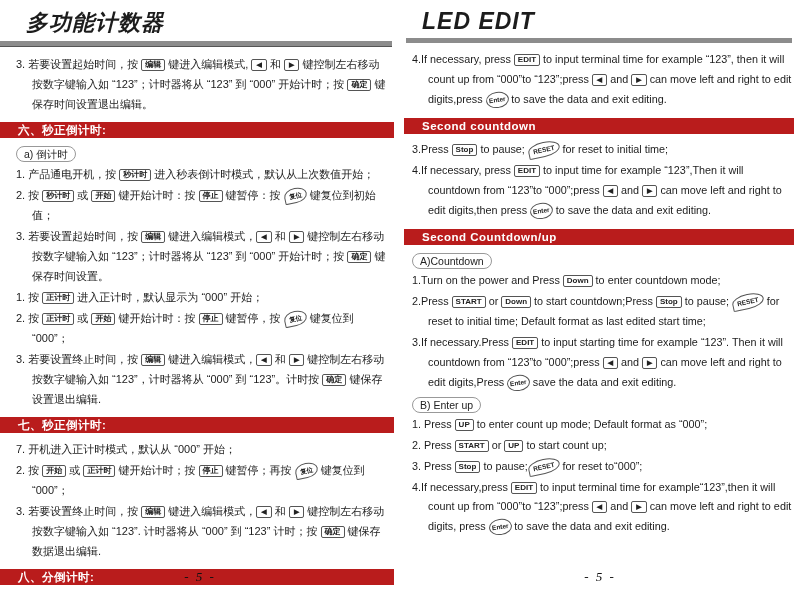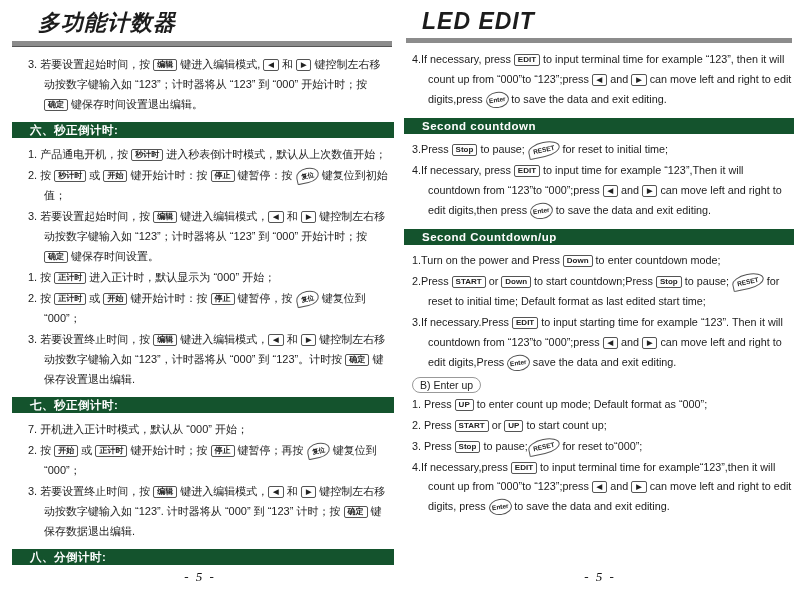--- a/index.html
+++ b/index.html
@@ -3,33 +3,33 @@
 <meta charset="utf-8">
 <style>
   html,body{margin:0;padding:0;}
   body{
     width:800px;height:593px;background:#ffffff;overflow:hidden;
     font-family:"Liberation Sans",sans-serif;color:#1c1c1c;
     -webkit-font-smoothing:antialiased;
   }
   .page{display:flex;width:800px;height:593px;}
   .col{width:400px;box-sizing:border-box;position:relative;height:593px;}
-  .col-left{padding:6px 10px 0 28px;}
+  .col-left{padding:6px 10px 0 16px;}
   .col-right{padding:6px 8px 0 12px;}
   .title{
     font-style:italic;font-weight:bold;font-size:23px;letter-spacing:1px;
     padding-left:10px;margin-top:2px;white-space:nowrap;
   }
   .col-left .title{font-size:22px;}
   .rule{height:5px;background:#8c8c8c;margin-top:3px;}
   .col-left .rule{margin-left:-16px;margin-right:-2px;border-bottom:1px solid #555;}
   .col-right .rule{margin-left:-6px;margin-right:0;}
   .content{margin-top:7px;}
   .bar{
-    background:#14532d;color:#ffffff;font-weight:bold;
+    background:#b91c1c;color:#ffffff;font-weight:bold;
     font-size:11.5px;line-height:16px;height:16px;
     padding-left:18px;margin:8px 0 6px;letter-spacing:0.5px;
   }
   .col-left .bar{margin-left:-16px;margin-right:-4px;}
   .col-right .bar{margin-left:-8px;margin-right:-2px;}
   .pill-row{margin:2px 0 2px;}
   .pill{
     display:inline-block;border:1px solid #999;border-radius:8px;
     font-size:10.5px;line-height:14px;padding:0 7px;color:#222;
   }
@@ -62,20 +62,21 @@
 </head>
 <body>
 
 <div class="page">
   <div class="col col-left">
     <div class="title">多功能计数器</div>
     <div class="rule"></div>
     <div class="content">
         <p class="para">3. 若要设置起始时间，按 <span class="key rect">编辑</span> 键进入编辑模式, <span class="key arrow">◀</span> 和 <span class="key arrow">▶</span> 键控制左右移动按数字键输入如 “123”；计时器将从 “123” 到 “000” 开始计时；按 <span class="key rect">确定</span> 键保存时间设置退出编辑。</p>
         <div class="bar">六、秒正倒计时:</div>
+        <div class="pill-row"><span class="pill">a) 倒计时</span></div>
         <p class="para">1. 产品通电开机，按 <span class="key rect">秒计时</span> 进入秒表倒计时模式，默认从上次数值开始；</p>
         <p class="para">2. 按 <span class="key rect">秒计时</span> 或 <span class="key rect">开始</span> 键开始计时：按 <span class="key rect">停止</span> 键暂停：按 <span class="key blob">复位</span> 键复位到初始值；</p>
         <p class="para">3. 若要设置起始时间，按 <span class="key rect">编辑</span> 键进入编辑模式，<span class="key arrow">◀</span> 和 <span class="key arrow">▶</span> 键控制左右移动按数字键输入如 “123”；计时器将从 “123” 到 “000” 开始计时；按 <span class="key rect">确定</span> 键保存时间设置。</p>
         <p class="para">1. 按 <span class="key rect">正计时</span> 进入正计时，默认显示为 “000” 开始；</p>
         <p class="para">2. 按 <span class="key rect">正计时</span> 或 <span class="key rect">开始</span> 键开始计时：按 <span class="key rect">停止</span> 键暂停，按 <span class="key blob">复位</span> 键复位到 “000”；</p>
         <p class="para">3. 若要设置终止时间，按 <span class="key rect">编辑</span> 键进入编辑模式，<span class="key arrow">◀</span> 和 <span class="key arrow">▶</span> 键控制左右移动按数字键输入如 “123”，计时器将从 “000” 到 “123”。计时按 <span class="key rect">确定</span> 键保存设置退出编辑.</p>
         <div class="bar">七、秒正倒计时:</div>
         <p class="para">7. 开机进入正计时模式，默认从 “000” 开始；</p>
         <p class="para">2. 按 <span class="key rect">开始</span> 或 <span class="key rect">正计时</span> 键开始计时；按 <span class="key rect">停止</span> 键暂停；再按 <span class="key blob">复位</span> 键复位到 “000”；</p>
         <p class="para">3. 若要设置终止时间，按 <span class="key rect">编辑</span> 键进入编辑模式，<span class="key arrow">◀</span> 和 <span class="key arrow">▶</span> 键控制左右移动按数字键输入如 “123”. 计时器将从 “000” 到 “123” 计时；按 <span class="key rect">确定</span> 键保存数据退出编辑.</p>
@@ -85,20 +86,21 @@
   </div>
   <div class="col col-right">
     <div class="title">LED EDIT</div>
     <div class="rule"></div>
     <div class="content">
         <p class="para">4.If necessary, press <span class="key rect">EDIT</span> to input terminal time for example “123”, then it will count up from “000”to “123”;press <span class="key arrow">◀</span> and <span class="key arrow">▶</span> can move left and right to edit digits,press <span class="key circle">Enter</span> to save the data and exit editing.</p>
         <div class="bar">Second countdown</div>
         <p class="para">3.Press <span class="key rect">Stop</span> to pause; <span class="key blob">RESET</span> for reset to initial time;</p>
         <p class="para">4.If necessary, press <span class="key rect">EDIT</span> to input time for example “123”,Then it will countdown from “123”to “000”;press <span class="key arrow">◀</span> and <span class="key arrow">▶</span> can move left and right to edit digits,then press <span class="key circle">Enter</span> to save the data and exit editing.</p>
         <div class="bar">Second Countdown/up</div>
+        <div class="pill-row"><span class="pill">A)Countdown</span></div>
         <p class="para">1.Turn on the power and Press <span class="key rect">Down</span> to enter countdown mode;</p>
         <p class="para">2.Press <span class="key rect">START</span> or <span class="key rect">Down</span> to start countdown;Press <span class="key rect">Stop</span> to pause; <span class="key blob">RESET</span> for reset to initial time; Default format as last edited start time;</p>
         <p class="para">3.If necessary.Press <span class="key rect">EDIT</span> to input starting time for example “123”. Then it will countdown from “123”to “000”;press <span class="key arrow">◀</span> and <span class="key arrow">▶</span> can move left and right to edit digits,Press <span class="key circle">Enter</span> save the data and exit editing.</p>
         <div class="pill-row"><span class="pill">B) Enter up</span></div>
         <p class="para">1. Press <span class="key rect">UP</span> to enter count up mode; Default format as “000”;</p>
         <p class="para">2. Press <span class="key rect">START</span> or <span class="key rect">UP</span> to start count up;</p>
         <p class="para">3. Press <span class="key rect">Stop</span> to pause;<span class="key blob">RESET</span> for reset to“000”;</p>
         <p class="para">4.If necessary,press <span class="key rect">EDIT</span> to input terminal time for example“123”,then it will count up from “000”to “123”;press <span class="key arrow">◀</span> and <span class="key arrow">▶</span> can move left and right to edit digits, press <span class="key circle">Enter</span> to save the data and exit editing.</p>
       </div>
     <div class="footer">- 5 -</div>

